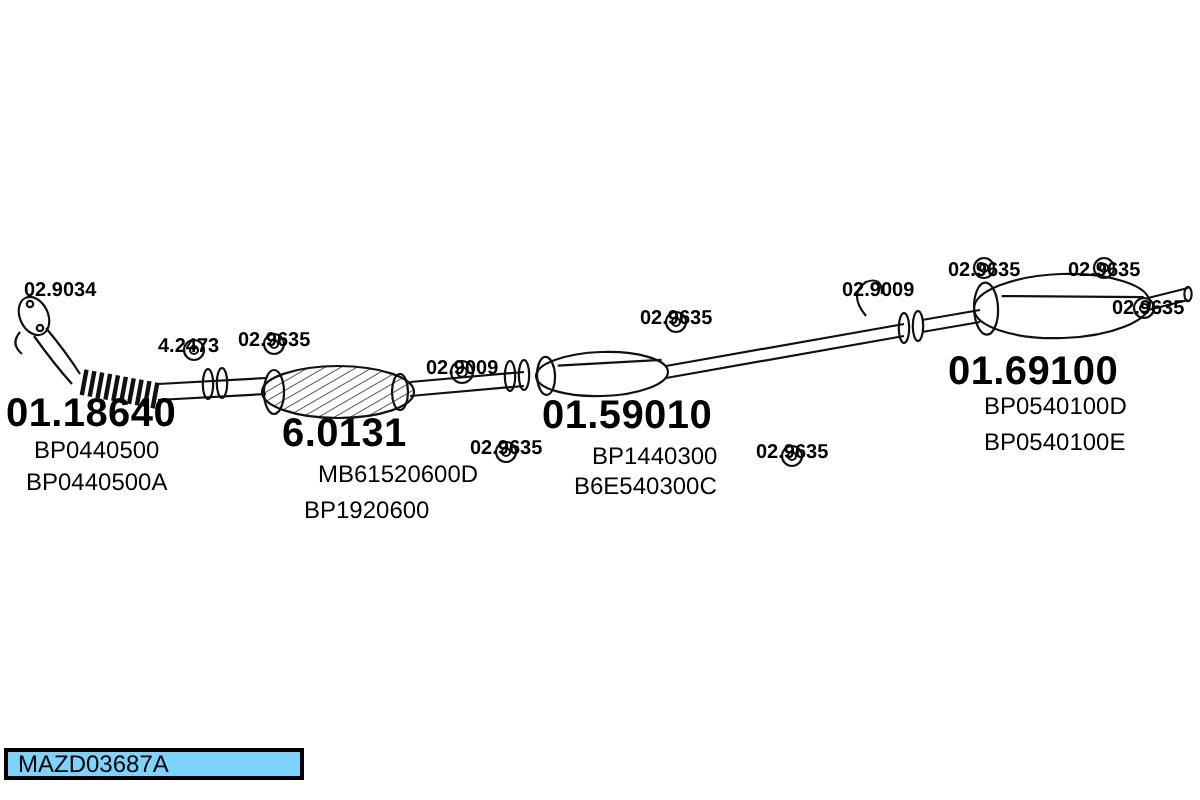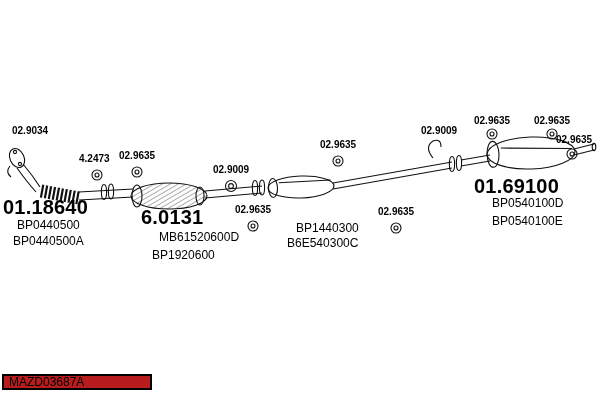--- a/index.html
+++ b/index.html
@@ -1,24 +1,24 @@
 <!DOCTYPE html>
 <html><head>
 <meta charset="utf-8">
 <style>
   * { margin:0; padding:0; box-sizing:border-box; }
   html,body { background:#ffffff; font-family:"Liberation Sans", sans-serif; }
   .canvas { position:relative; width:600px; height:400px; background:#ffffff; overflow:hidden; }
   .canvas svg { position:absolute; left:0; top:0; }
-  .sm   { position:absolute; font-size:10px; font-weight:bold; color:#000; white-space:nowrap; }
+  .sm   { position:absolute; font-size:10px; font-weight:bold; color:#000; white-space:nowrap;margin-top:15px; }
   .big  { position:absolute; font-size:20px; font-weight:bold; color:#000; white-space:nowrap; letter-spacing:.2px; }
   .code { position:absolute; font-size:12px; font-weight:normal; color:#000; white-space:nowrap; }
   .docbox { position:absolute; left:2px; top:374px; width:150px; height:16px;
             border:2px solid #000; display:flex; align-items:center; padding-left:5px;
-            font-size:12px; color:#000; background:#b91c1c; }
+            font-size:12px; color:#000; background:#7dd3fc; }
 </style>
 </head>
 <body>
 
 <div class="canvas">
 
   <svg width="600" height="400" viewBox="0 0 600 400">
     <defs>
       <pattern id="hatch" width="4" height="4" patternUnits="userSpaceOnUse" patternTransform="rotate(60)">
         <line x1="0" y1="0" x2="0" y2="4" stroke="#111" stroke-width="0.7"></line>
@@ -119,20 +119,21 @@
   <span class="sm" style="left:556px;top:134px">02.9635</span>
 
   <span class="big" style="left:3px;top:196px">01.18640</span>
   <span class="code" style="left:17px;top:218px">BP0440500</span>
   <span class="code" style="left:13px;top:234px">BP0440500A</span>
 
   <span class="big" style="left:141px;top:206px">6.0131</span>
   <span class="code" style="left:159px;top:230px">MB61520600D</span>
   <span class="code" style="left:152px;top:248px">BP1920600</span>
 
+  <span class="big" style="left:271px;top:197px">01.59010</span>
   <span class="code" style="left:296px;top:221px">BP1440300</span>
   <span class="code" style="left:287px;top:236px">B6E540300C</span>
 
   <span class="big" style="left:474px;top:175px">01.69100</span>
   <span class="code" style="left:492px;top:196px">BP0540100D</span>
   <span class="code" style="left:492px;top:214px">BP0540100E</span>
 
   <div class="docbox">
     <span>MAZD03687A</span>
   </div>

